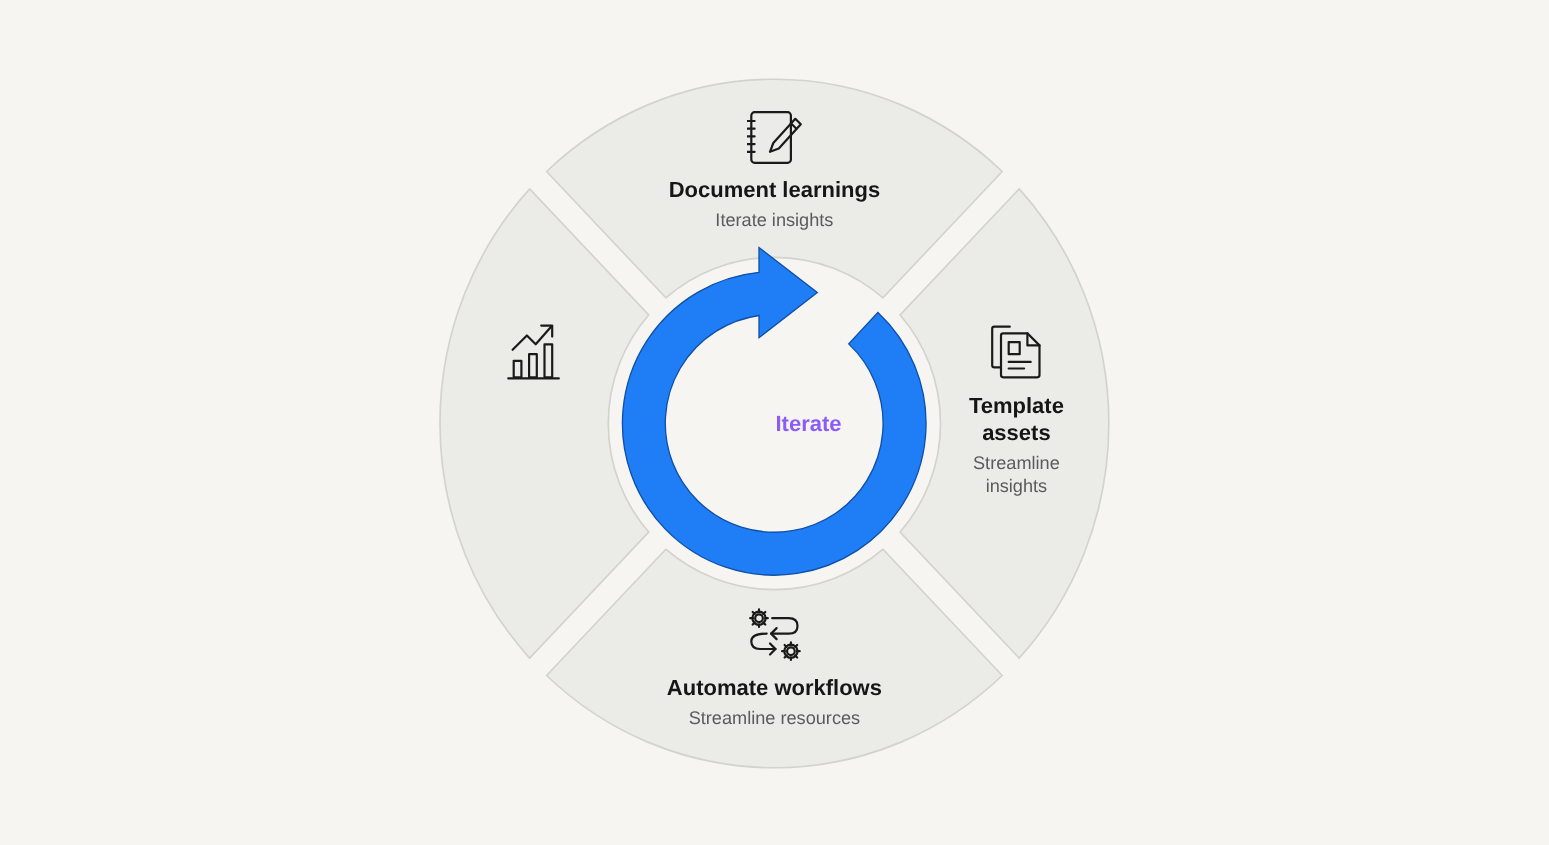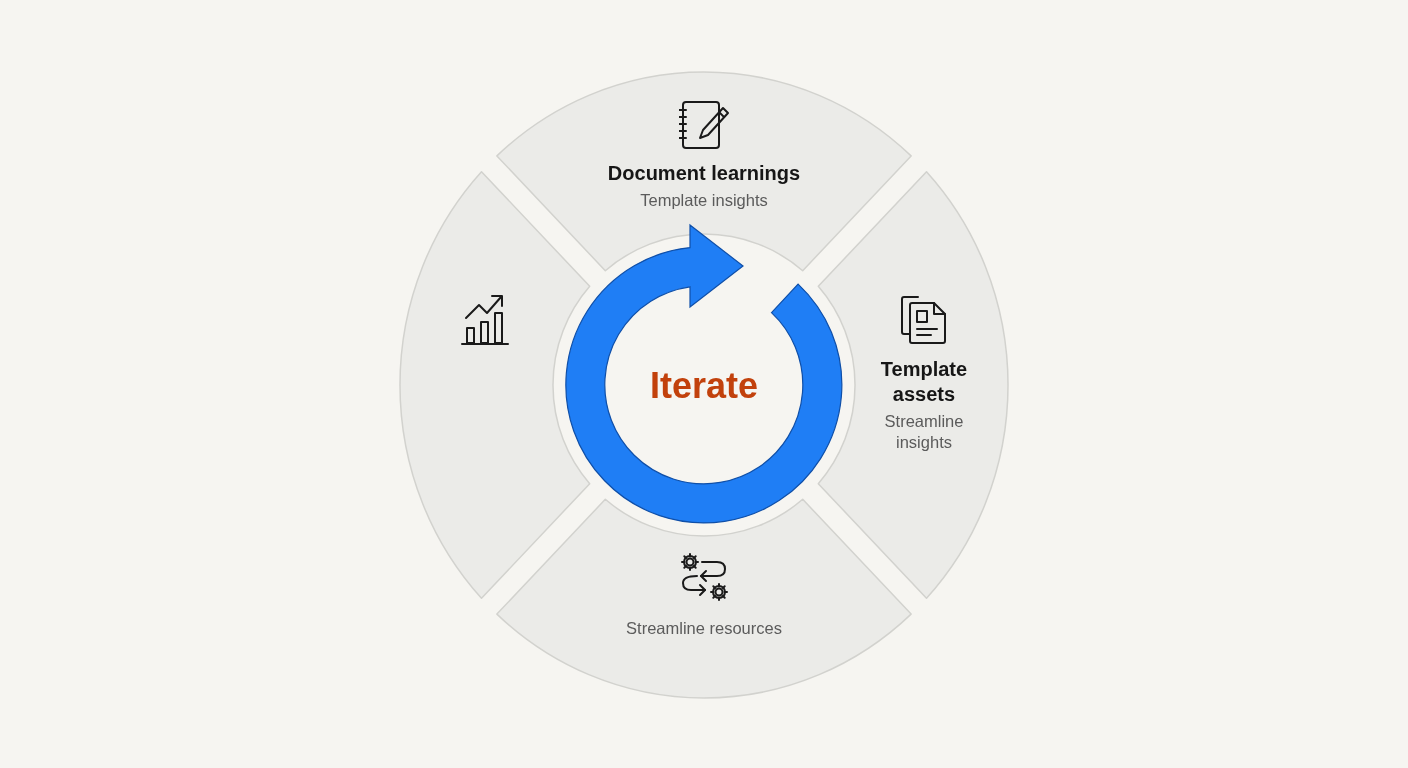--- a/index.html
+++ b/index.html
@@ -10,23 +10,23 @@
     position: relative;
   }
   #stage { position: absolute; left: 0; top: 0; width: 1408px; height: 768px; }
   .seg { fill: #ebebe8; stroke: #d2d2ce; stroke-width: 1.5; stroke-linejoin: round; }
   .label { position: absolute; text-align: center; transform: translateX(-50%); }
   .title { font-weight: bold; font-size: 20px; color: #161616; line-height: 25px; }
   .sub { font-size: 16.5px; color: #5b5b5b; line-height: 21px; margin-top: 4px; }
   .icon { position: absolute; }
   .icon svg { display: block; }
   #center-label {
-    position: absolute; left: 704px; top: 386px;
+    position: absolute; left: 735px; top: 386px;
     transform: translate(-50%, -50%);
-    font-weight: bold; font-size: 36px; color: #c2410c;
+    font-weight: bold; font-size: 20px; color: #8b5cf6;
   }
 </style>
 </head>
 <body>
 
 <div id="stage">
   <svg width="1408" height="768" viewBox="0 0 1408 768">
 
     <path class="seg" d="M496.9,155.9 A304,313 0 0 1 911.1,155.9 L802.7,270.7 A151,151 0 0 0 605.3,270.7 Z"></path>
 
@@ -92,29 +92,30 @@
         <circle cx="40" cy="41" r="3.5"></circle>
         <path d="M40,33 L40,35.5 M40,46.5 L40,49 M32,41 L34.5,41 M45.5,41 L48,41 M34.3,35.3 L36.1,37.1 M43.9,44.9 L45.7,46.7 M34.3,46.7 L36.1,44.9 M43.9,37.1 L45.7,35.3"></path>
         <circle cx="40" cy="41" r="6"></circle>
       </g>
     </svg>
   </div>
 
   
   <div class="label" style="left:704px; top:161px;">
     <div class="title">Document learnings</div>
-    <div class="sub">Template insights</div>
+    <div class="sub">Iterate insights</div>
   </div>
 
   <div class="label" style="left:924px; top:357px;">
     <div class="title">Template</div>
     <div class="title">assets</div>
     <div class="sub">Streamline</div>
     <div class="sub" style="margin-top:0">insights</div>
   </div>
 
   <div class="label" style="left:704px; top:614px;">
+    <div class="title">Automate workflows</div>
     <div class="sub">Streamline resources</div>
   </div>
 
 
   <div id="center-label">Iterate</div>
 </div>
 
 </body></html>

